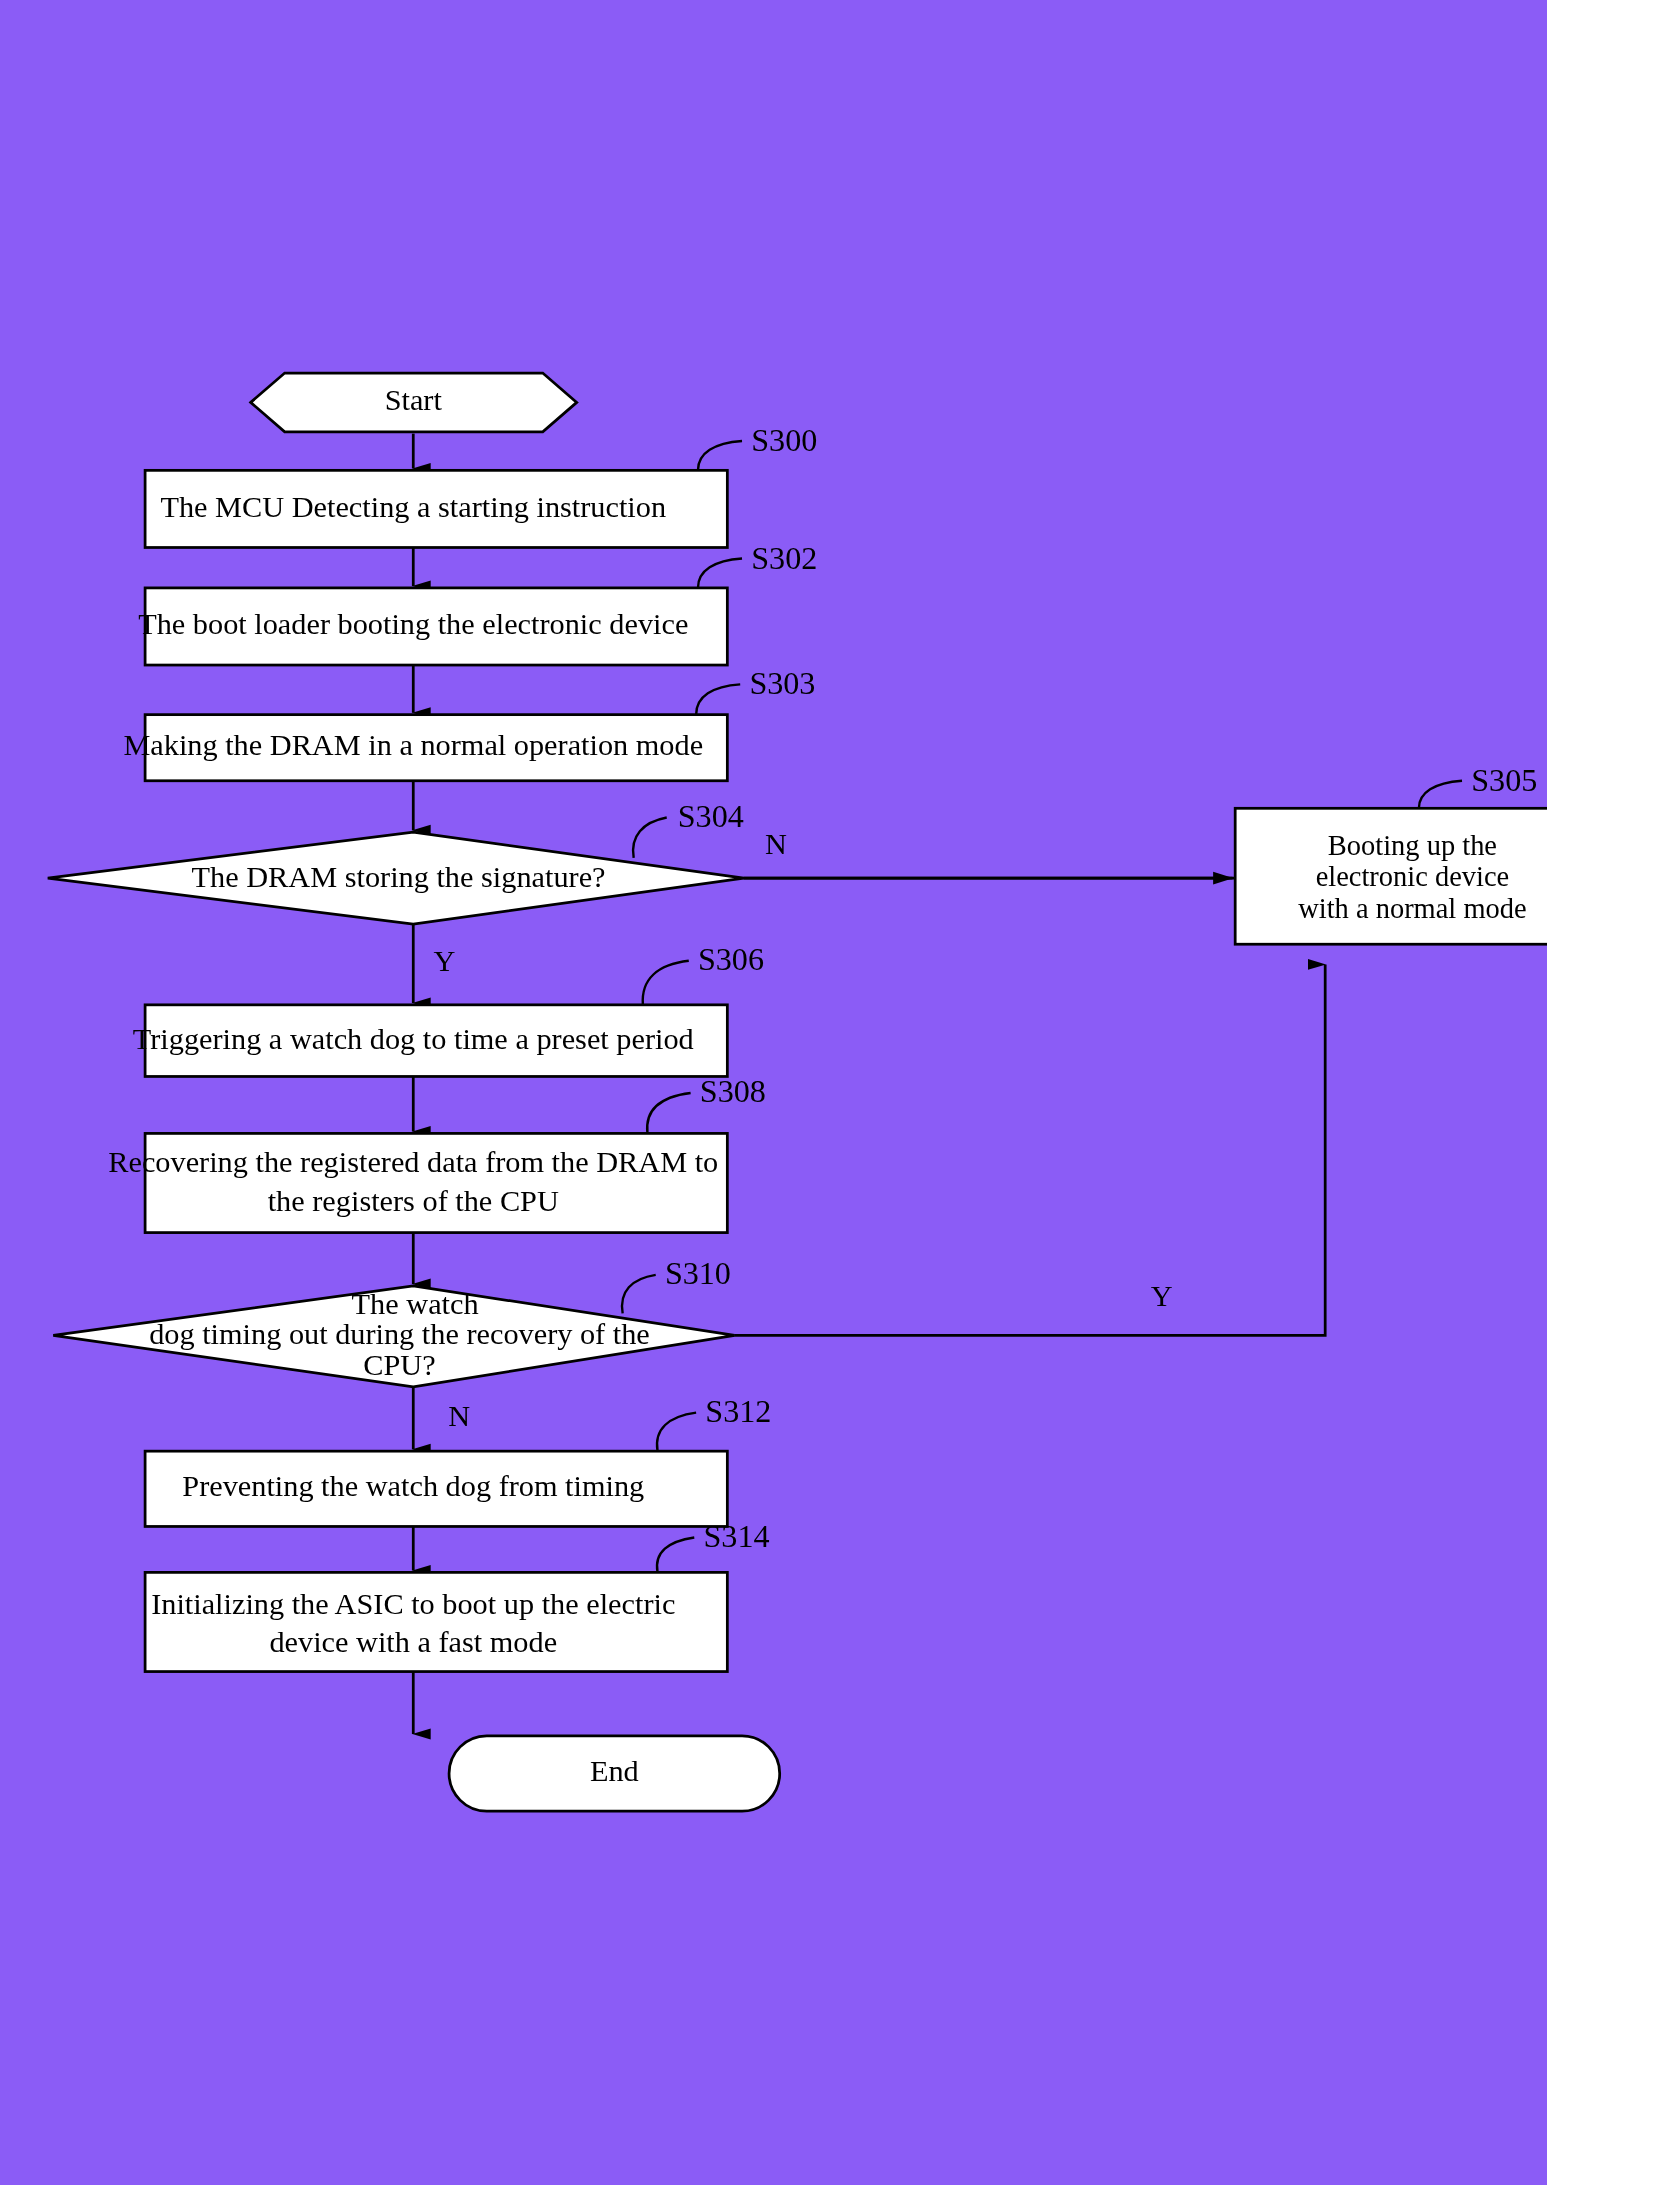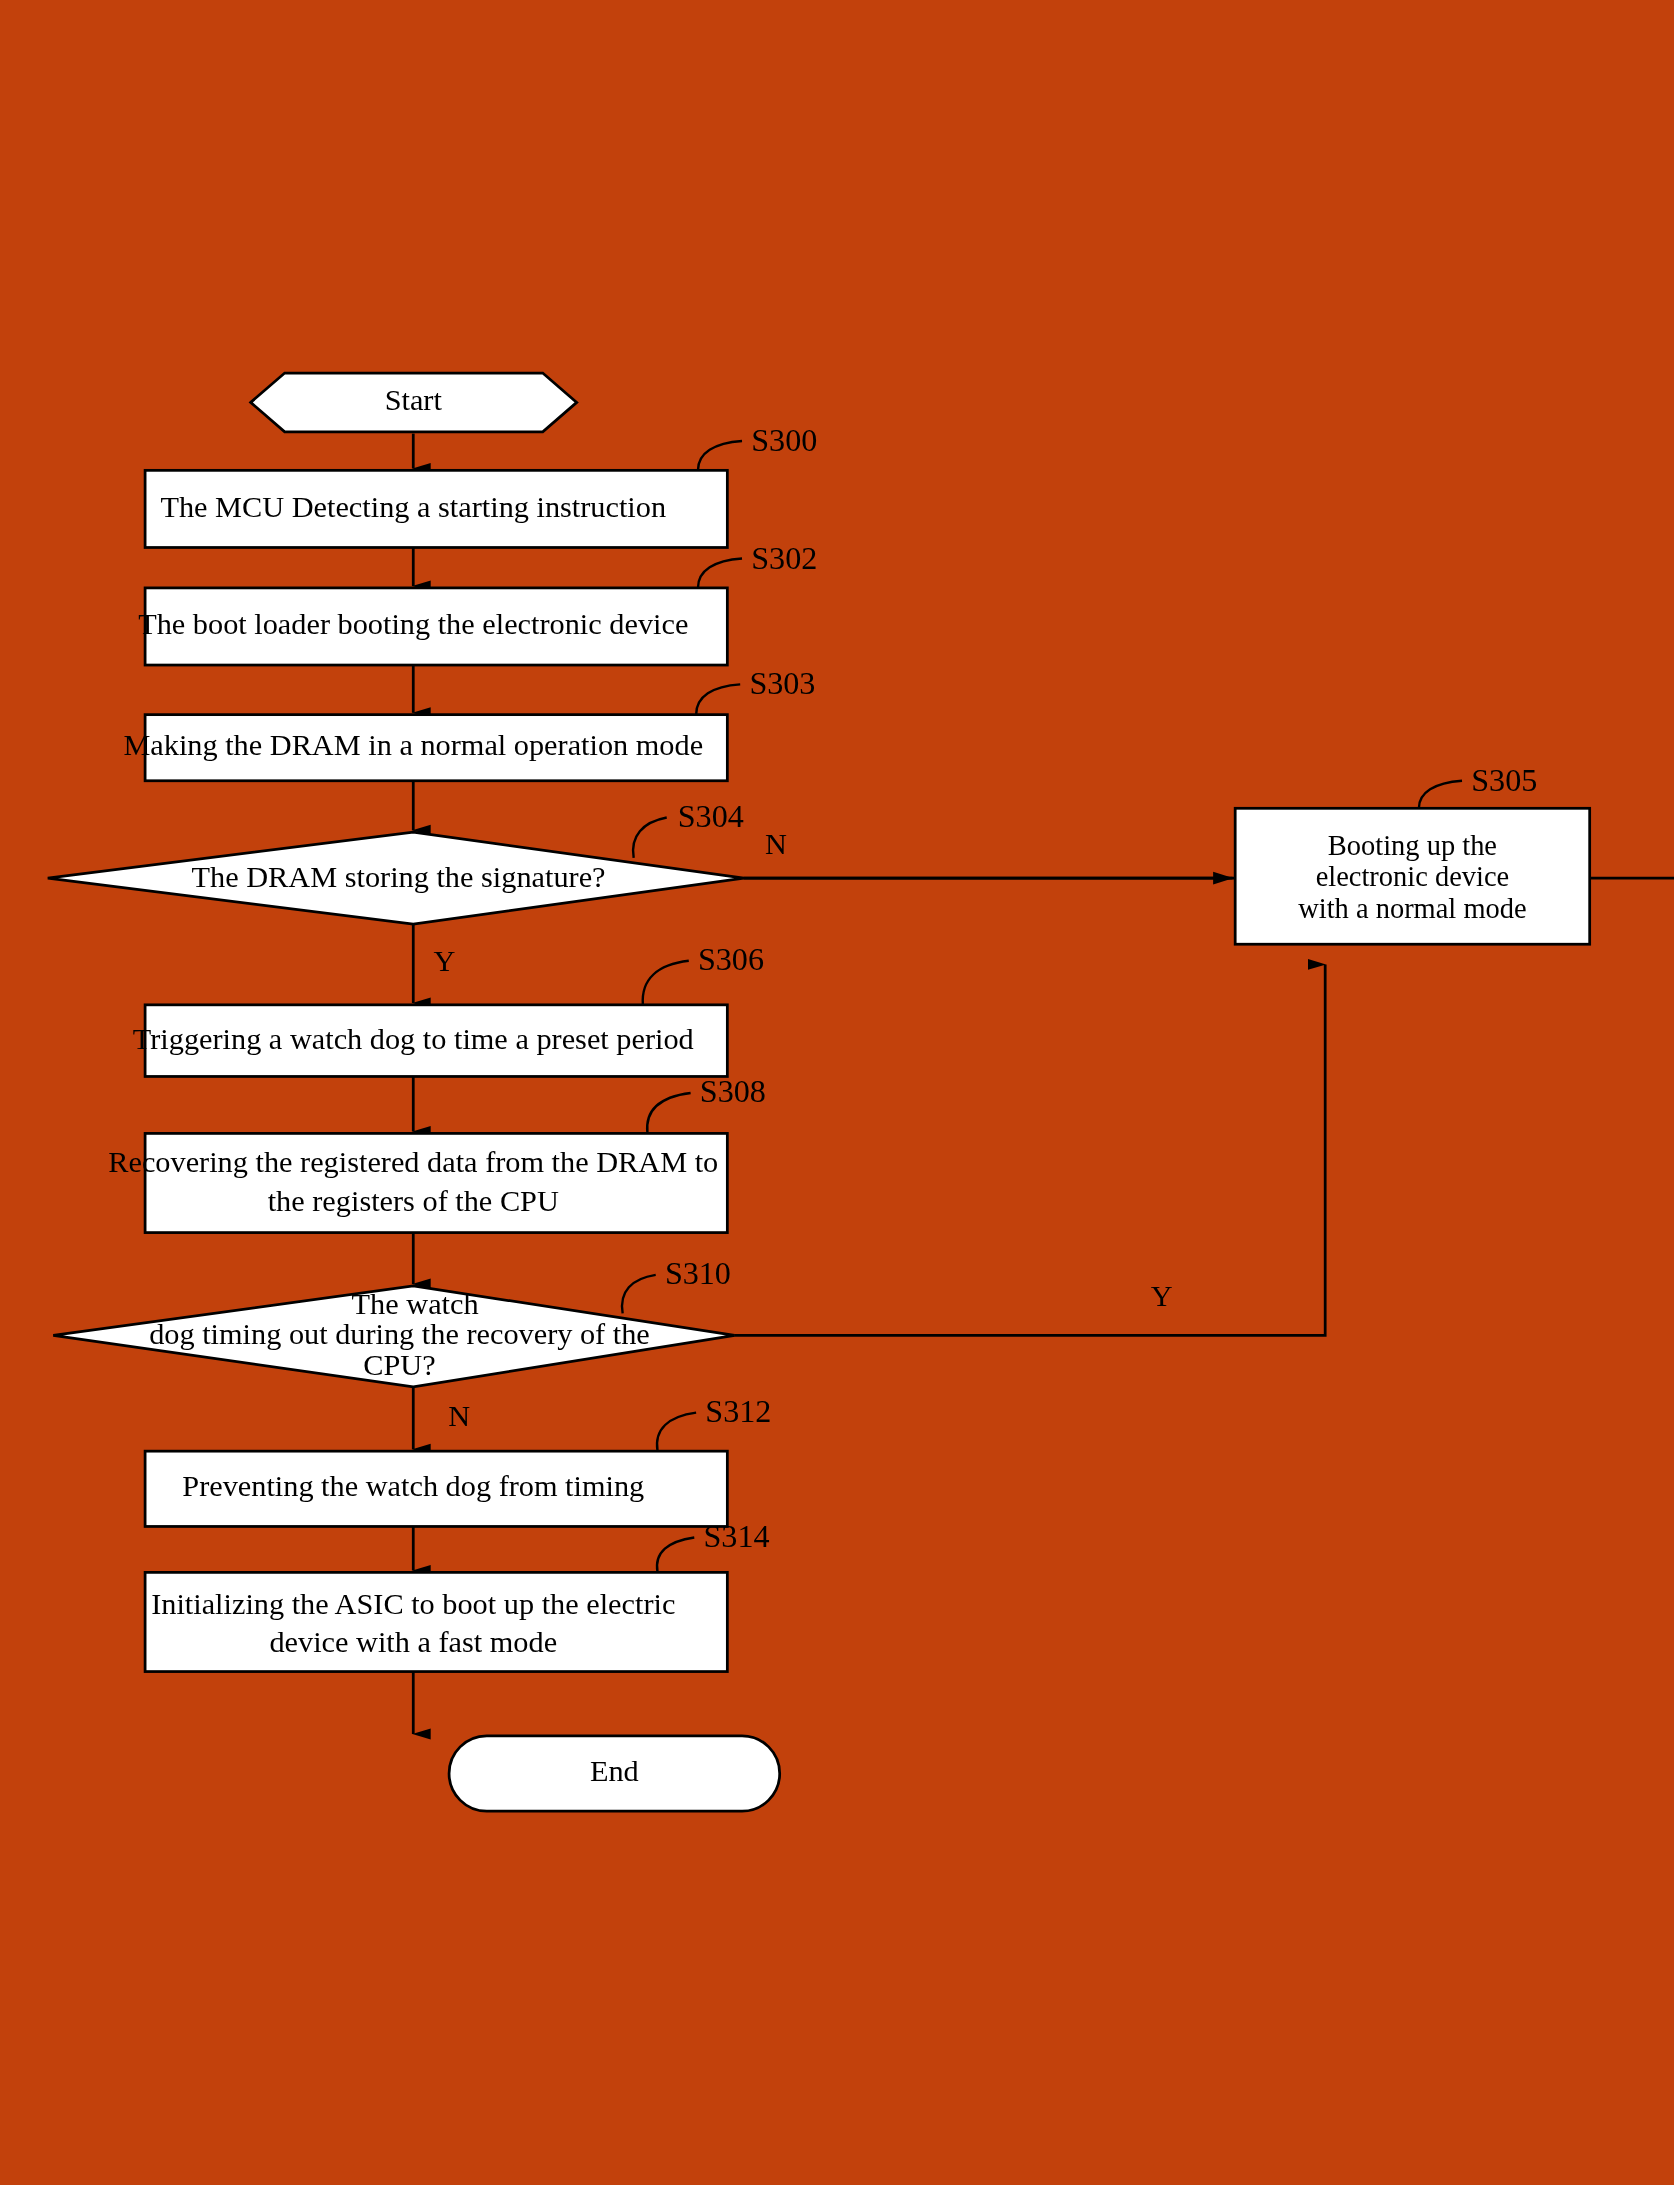--- a/index.html
+++ b/index.html
@@ -2,23 +2,23 @@
 <html style="font-size:14.7px"><head>
 <meta charset="utf-8">
 <style>
   html, body {
     margin: 0;
     padding: 0;
     background: #ffffff;
   }
   #page {
     position: relative;
-    width: 1674px;
+    width: 1547px;
     height: 2186px;
-    background: #c2410c;
+    background: #8b5cf6;
     font-family: "Liberation Serif", "DejaVu Serif", serif;
     overflow: hidden;
   }
   svg.flow {
     position: absolute;
     top: 0;
     left: 0;
     width: 1676px;
     height: 2186px;
   }

